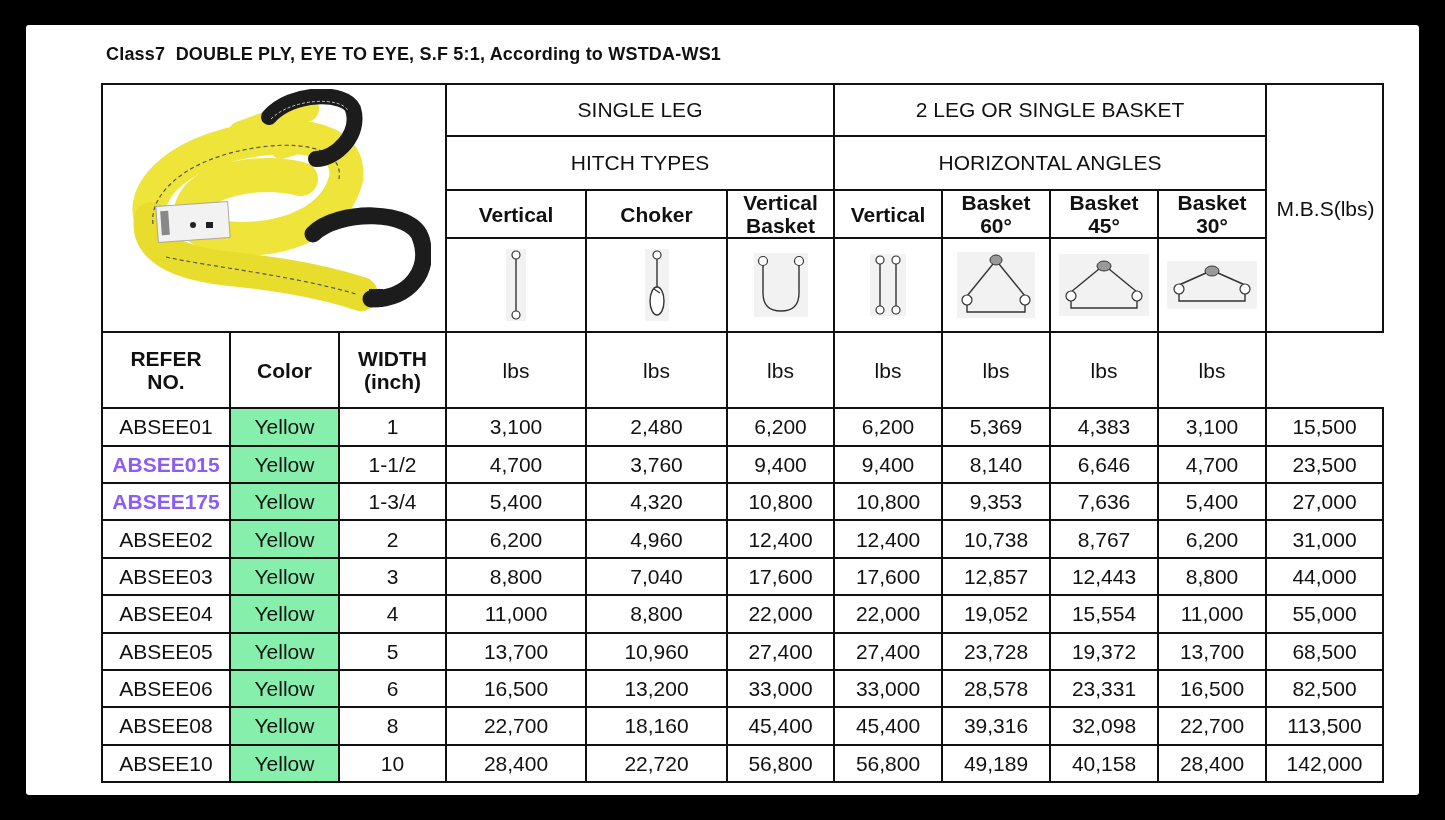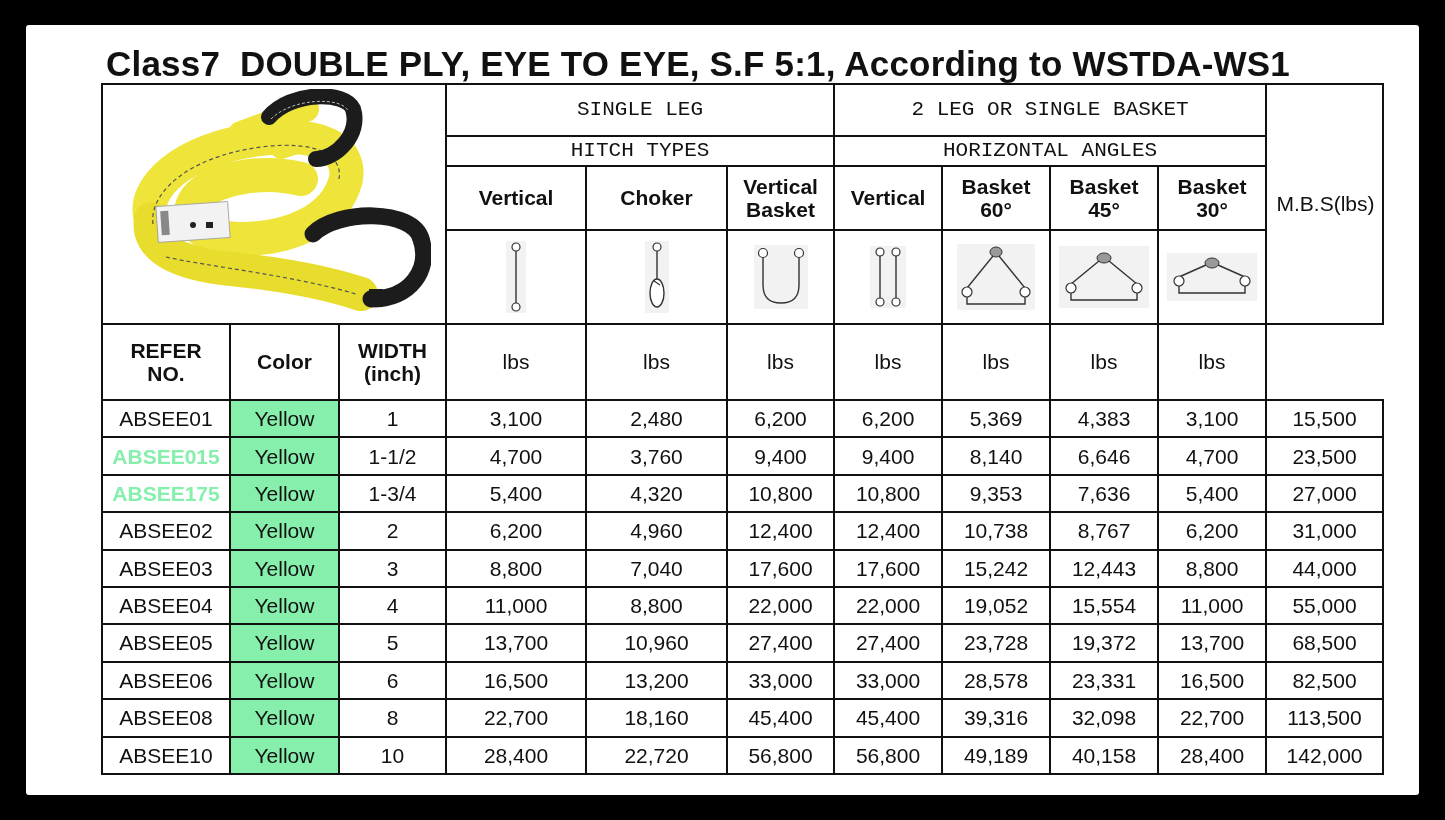--- a/index.html
+++ b/index.html
@@ -5,43 +5,43 @@
   * { box-sizing: border-box; margin: 0; padding: 0; }
   html, body { width: 1445px; height: 820px; background: #000; overflow: hidden; }
   body { position: relative; font-family: "Liberation Sans", sans-serif; }
   .sheet {
     position: absolute; left: 26px; top: 25px; width: 1393px; height: 770px;
     background: #fff; border-radius: 3px;
   }
   .title {
     position: absolute; left: 106px; top: 44px;
     font-family: "Liberation Sans", sans-serif; font-weight: bold;
-    font-size: 35px; letter-spacing: 0.2px; color: #111;
+    font-size: 18px; letter-spacing: 0.2px; color: #111;
     transform: scaleX(1.0); transform-origin: left;
     white-space: pre;
   }
   table.spec {
     position: absolute; left: 101px; top: 83px;
     border-collapse: collapse; table-layout: fixed;
     width: 1281px;
     color: #111;
   }
   table.spec td {
     border: 2px solid #111;
     text-align: center; vertical-align: middle;
     font-size: 21px; line-height: 1.1;
     padding: 0;
     overflow: hidden;
   }
-  .hdr-group { font-size: 22px; font-weight: normal; font-family: Liberation Mono, monospace; }
+  .hdr-group { font-size: 22px; font-weight: normal; }
   .hdr-col { font-weight: bold; font-size: 19px; line-height: 1.25; }
   .hdr-col.big { font-size: 21px; }
   .mbs-hdr { font-size: 20px; text-align: right; padding-left: 2px !important; white-space: nowrap; }
   .unit { font-size: 21px; }
-  .ref-red { color: #86efac; font-weight: bold; }
+  .ref-red { color: #8b5cf6; font-weight: bold; }
   .color-cell { background: #86efac; }
   .icon-cell svg { display: block; margin: 0 auto; }
   .img-cell { position: relative; }
   .sling-svg { position: absolute; left: 18px; top: 4px; }
   tr.data td { height: 37.4px; }
 </style>
 </head>
 <body>
 
 <div class="sheet"></div>
@@ -84,25 +84,25 @@
 
         <path d="M210 145 C235 120, 310 120, 318 150" fill="none" stroke="#1c1c1c" stroke-width="17" stroke-linecap="round" transform="translate(-18 0)"></path>
         <path d="M300 150 C310 180, 290 210, 250 210" fill="none" stroke="#1c1c1c" stroke-width="17" stroke-linecap="round"></path>
         <path d="M248 200 L262 200 L262 218 L248 218 Z" fill="#1c1c1c"></path>
       </svg>
     </td>
     <td colspan="3" class="hdr-group">SINGLE LEG</td>
     <td colspan="4" class="hdr-group">2 LEG OR SINGLE BASKET</td>
     <td rowspan="4" class="mbs-hdr">M.B.S(lbs)</td>
   </tr>
-  <tr style="height:30px">
+  <tr style="height:54px">
     <td colspan="3" class="hdr-group">HITCH TYPES</td>
     <td colspan="4" class="hdr-group">HORIZONTAL ANGLES</td>
   </tr>
-  <tr style="height:64px">
+  <tr style="height:48px">
     <td class="hdr-col"><span>Vertical</span></td>
     <td class="hdr-col"><span>Choker</span></td>
     <td class="hdr-col"><span>Vertical</span><br><span>Basket</span></td>
     <td class="hdr-col"><span>Vertical</span></td>
     <td class="hdr-col"><span>Basket</span><br><span>60°</span></td>
     <td class="hdr-col"><span>Basket</span><br><span>45°</span></td>
     <td class="hdr-col"><span>Basket</span><br><span>30°</span></td>
   </tr>
   <tr style="height:94px">
     <td class="icon-cell">
@@ -242,21 +242,21 @@
     <td>31,000</td>
   </tr>
       <tr class="data">
     <td>ABSEE03</td>
     <td class="color-cell">Yellow</td>
     <td>3</td>
     <td>8,800</td>
     <td>7,040</td>
     <td>17,600</td>
     <td>17,600</td>
-    <td>15,242</td>
+    <td>12,857</td>
     <td>12,443</td>
     <td>8,800</td>
     <td>44,000</td>
   </tr>
       <tr class="data">
     <td>ABSEE04</td>
     <td class="color-cell">Yellow</td>
     <td>4</td>
     <td>11,000</td>
     <td>8,800</td>

